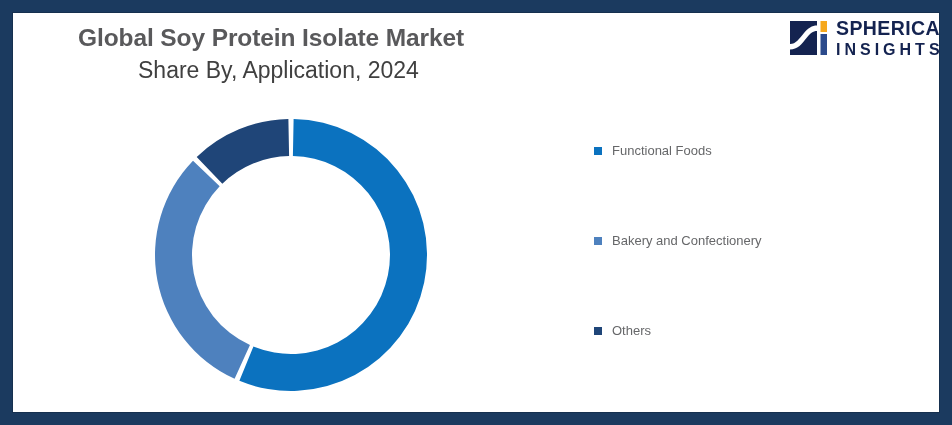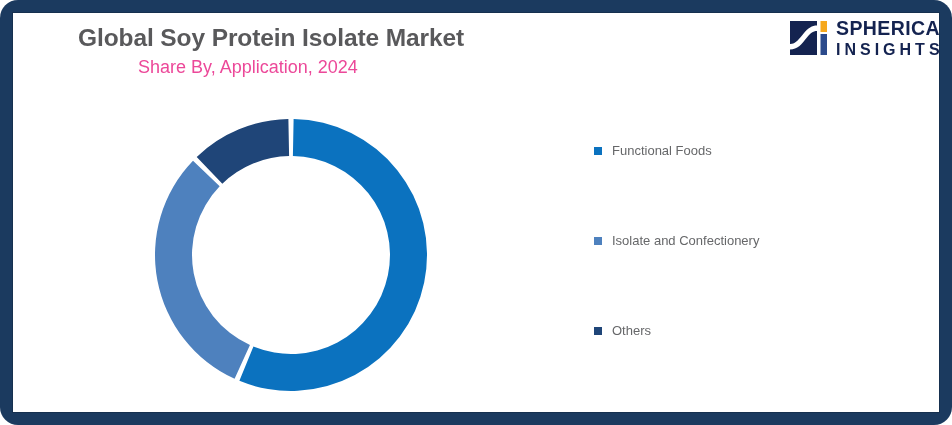--- a/index.html
+++ b/index.html
@@ -10,21 +10,20 @@
   body {
     font-family: "Liberation Sans", sans-serif;
   }
   #figure {
     position: relative;
     width: 952px;
     height: 425px;
     box-sizing: border-box;
     background: #ffffff;
     overflow: hidden;
-    border-radius: 18px;
   }
   
   #frame-border {
     position: absolute;
     left: 0;
     top: 0;
     width: 952px;
     height: 425px;
     box-sizing: border-box;
     border: 12px solid #1B3A5F;
@@ -53,23 +52,23 @@
   }
   #chart-title {
     font-size: 24.5px;
     font-weight: bold;
     color: #59595B;
     letter-spacing: -0.1px;
     line-height: 1.18;
     white-space: nowrap;
   }
   #chart-subtitle {
-    font-size: 18px;
+    font-size: 23px;
     font-weight: normal;
-    color: #ec4899;
+    color: #404040;
     line-height: 1.2;
     margin-top: 4px;
     padding-left: 60px;
     white-space: nowrap;
   }
 
   
   #logo {
     position: absolute;
     right: 19px;
@@ -178,21 +177,21 @@
       </svg>
   </div>
 
   <div id="legend">
     <div class="legend-item">
       <span class="legend-swatch" style="background: rgb(11, 114, 191);"></span>
       <span class="legend-label">Functional Foods</span>
     </div>
     <div class="legend-item">
       <span class="legend-swatch" style="background: rgb(78, 129, 190);"></span>
-      <span class="legend-label">Isolate and Confectionery</span>
+      <span class="legend-label">Bakery and Confectionery</span>
     </div>
     <div class="legend-item">
       <span class="legend-swatch" style="background: rgb(31, 69, 120);"></span>
       <span class="legend-label">Others</span>
     </div>
   </div>
 
   <div id="frame-border" style="border-color: rgb(27, 58, 95);"></div>
   <div id="frame-border-inner"></div>
 </div>

